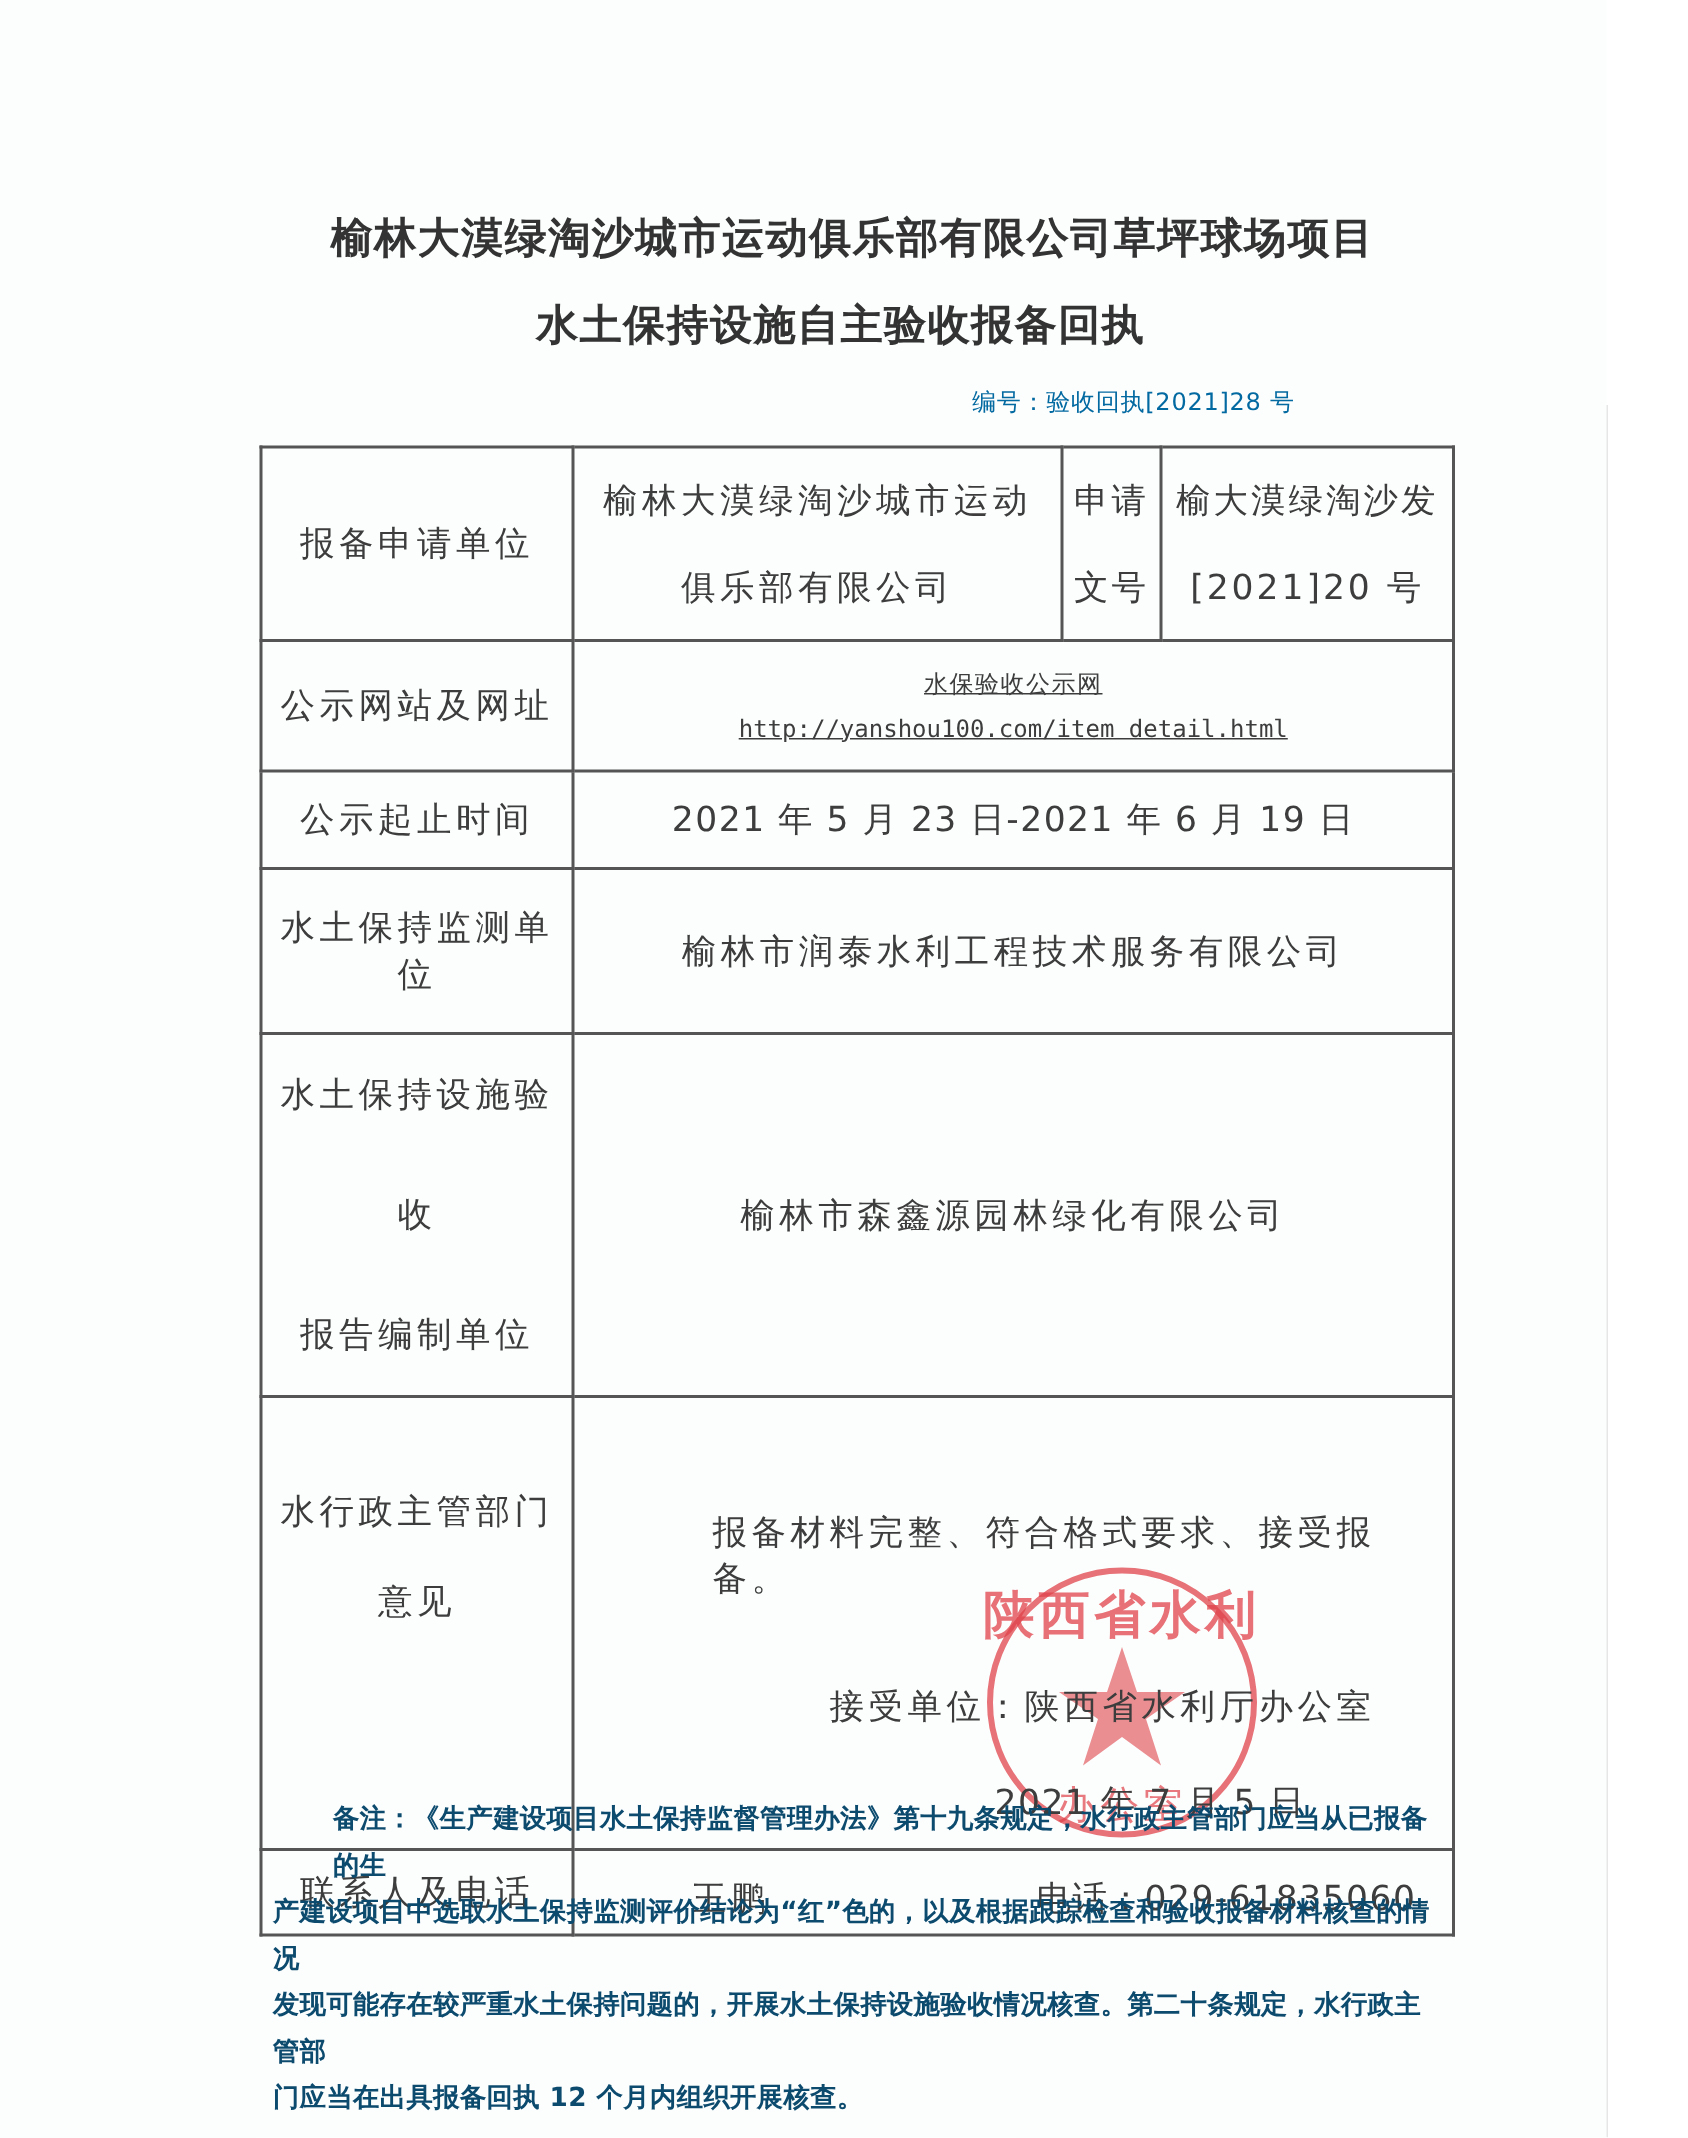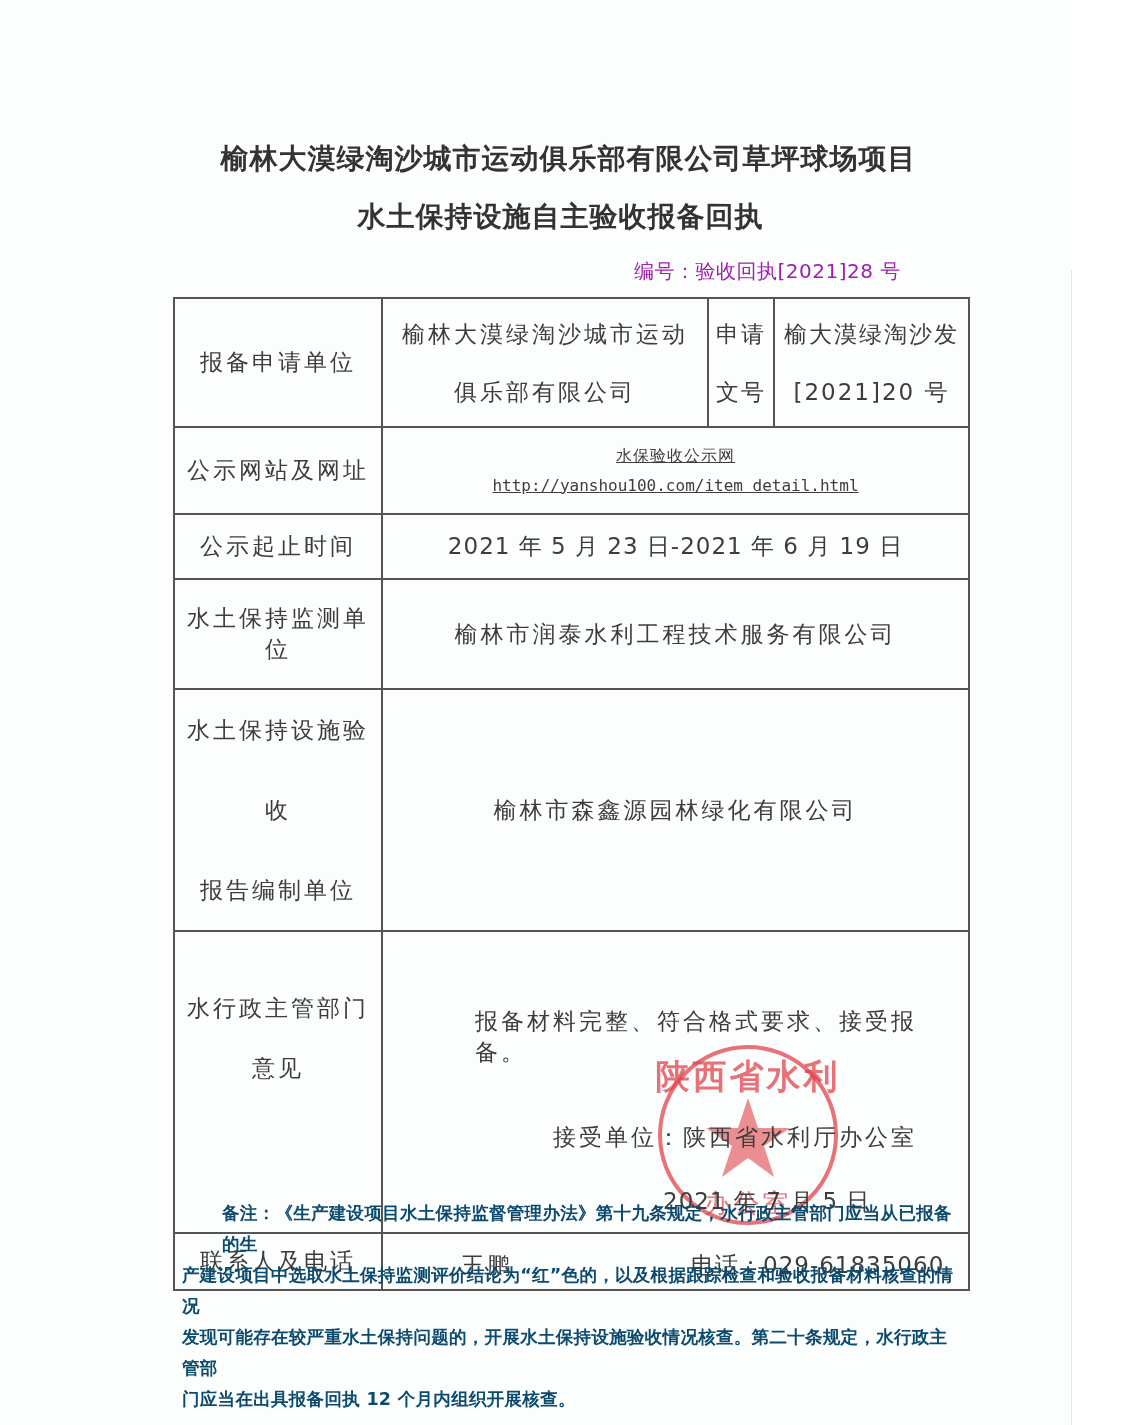--- a/index.html
+++ b/index.html
@@ -17,21 +17,21 @@
     position: absolute; left: 0; top: 0; width: 1071px; height: 1425px;
     background: #fcfefe;
   }
   .title {
     position: absolute; left: 0; width: 1125px; text-align: center;
     font-weight: bold; color: #333; letter-spacing: 1px;
   }
   .title.l1 { top: 140px; font-size: 28px; left: 6px; }
   .title.l2 { top: 198px; font-size: 28px; left: -2px; }
   .docno {
-    position: absolute; top: 258px; left: 634px; font-size: 20px; color: #a21caf;
+    position: absolute; top: 258px; left: 648px; font-size: 16px; color: #0369a1;
     letter-spacing: 0.5px;
   }
   table.form {
     position: absolute; left: 173px; top: 297px; width: 795px;
     border-collapse: collapse; table-layout: fixed;
   }
   table.form td {
     border: 2px solid #555; padding: 0; text-align: center; vertical-align: middle;
     font-size: 23px; color: #3d3d3d; letter-spacing: 3px;
   }

